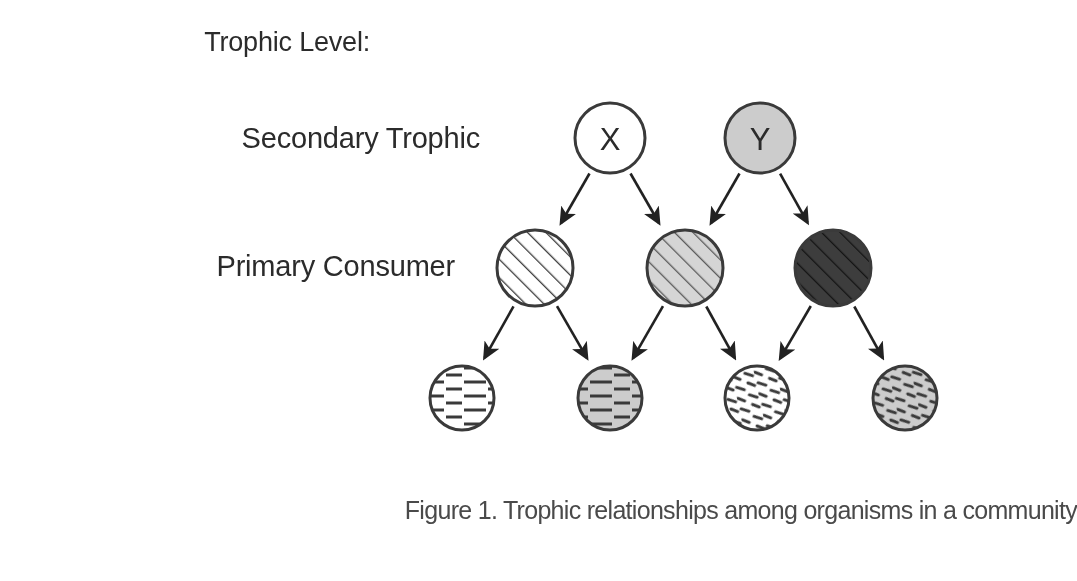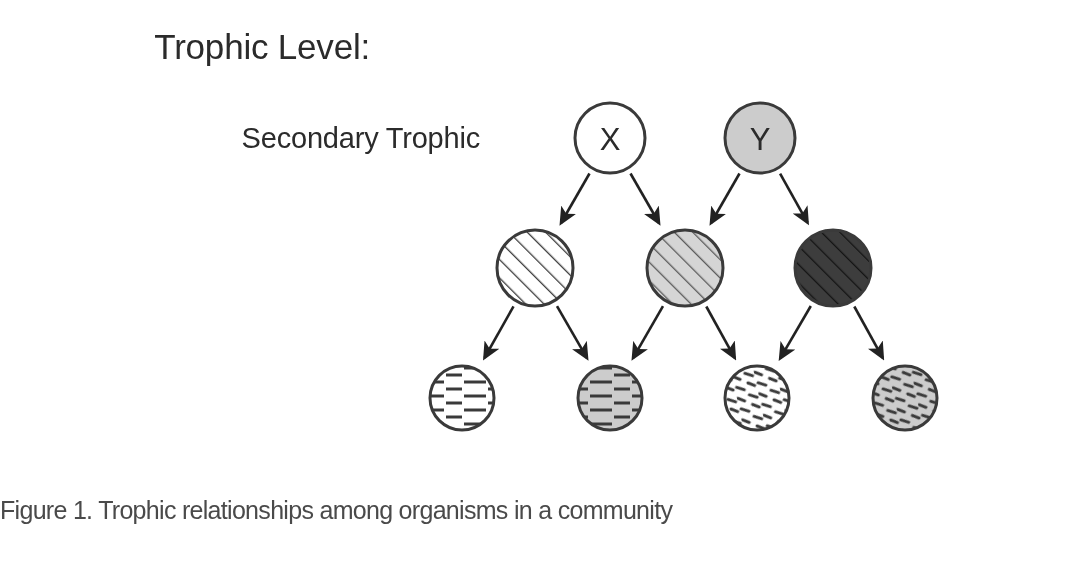--- a/index.html
+++ b/index.html
@@ -28,21 +28,21 @@
     font-family: "Liberation Sans", sans-serif;
     font-weight: 400;
     white-space: nowrap;
     text-align: right;
   }
 
   #trophic-level-heading {
     left: 0px;
     top: 27px;
     width: 370px;
-    font-size: 35px;
+    font-size: 27px;
     letter-spacing: -0.2px;
   }
   #label-secondary-consumer {
     left: 0px;
     top: 122px;
     width: 480px;
     font-size: 29px;
     letter-spacing: -0.2px;
   }
   #label-primary-consumer {
@@ -58,21 +58,21 @@
     width: 380px;
     font-size: 29px;
     letter-spacing: -0.2px;
   }
 
   #figure-caption {
     position: absolute;
     left: 0px;
     top: 496px;
     width: 1077px;
-    text-align: left;
+    text-align: right;
     font-size: 25px;
     color: #4a4a4a;
     font-family: "Liberation Sans", sans-serif;
     letter-spacing: -0.7px;
     white-space: nowrap;
   }
 
   #diagram-svg {
     position: absolute;
     left: 0;
@@ -92,20 +92,21 @@
 </style>
 </head>
 <body>
 
 <div id="figure-root">
 
   <div class="level-label" id="trophic-level-heading">Trophic Level:</div>
 
   <div class="level-label" id="label-secondary-consumer">Secondary Trophic</div>
 
+  <div class="level-label" id="label-primary-consumer">Primary Consumer</div>
 
 
   <svg id="diagram-svg" viewBox="0 0 1077 581">
     <defs>
       <marker id="arrowhead" viewBox="0 0 12 12" refX="10" refY="6" markerWidth="7" markerHeight="7" orient="auto-start-reverse">
         <path d="M 0 0.4 L 12 6 L 0 11.6 L 3 6 Z" fill="#222222"></path>
       </marker>
 
       <pattern id="pat-diagonal-stripes" width="13" height="13" patternUnits="userSpaceOnUse" patternTransform="rotate(-45)">
         <rect width="13" height="13" fill="#ffffff"></rect>

